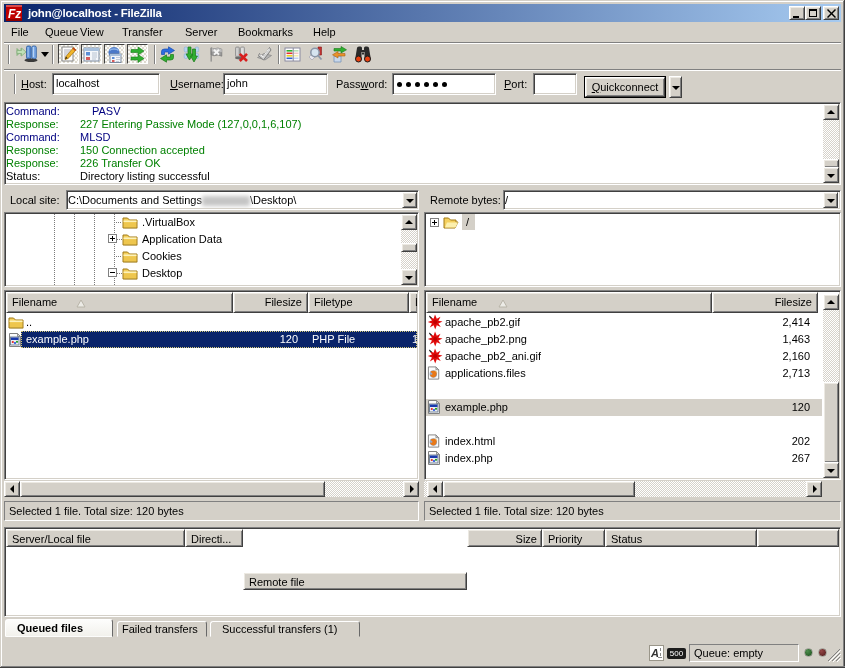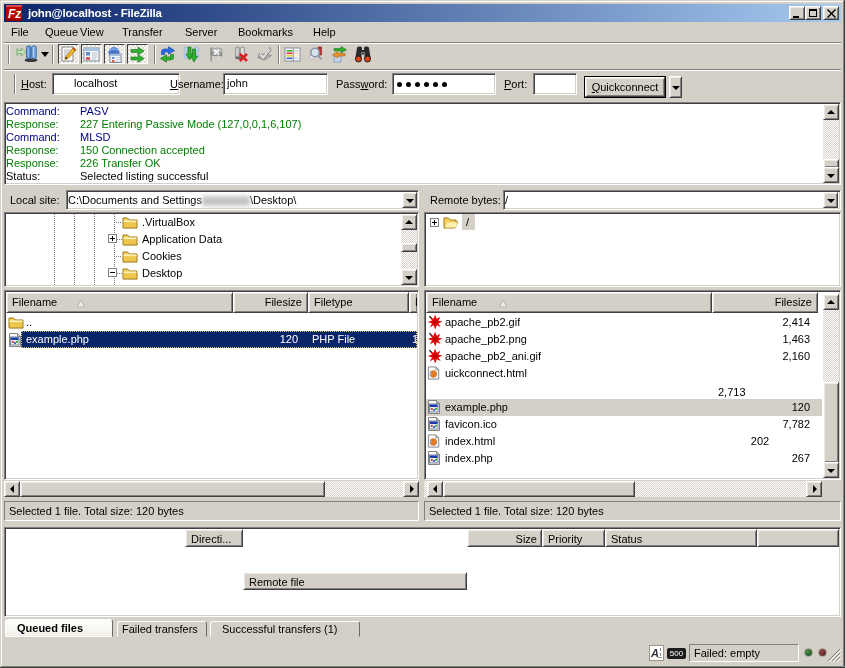--- a/index.html
+++ b/index.html
@@ -245,21 +245,21 @@
     <circle cx="13.5" cy="13" r="3" fill="#e84010"></circle>
     <circle cx="4.5" cy="13" r="3" fill="none" stroke="#1a1a1a" stroke-width="1"></circle>
     <circle cx="13.5" cy="13" r="3" fill="none" stroke="#1a1a1a" stroke-width="1"></circle>
     <rect x="8" y="6.5" width="2" height="2" fill="#2a2a2a"></rect>
   </svg>
 </div>
 
 <div class="abs" style="left:12px;top:70px;width:837px;height:28px;">
   <div class="abs vsep" style="left:2px;top:4px;height:20px;"></div>
   <div class="abs" style="left:9px;top:0;height:28px;line-height:28px;"><span class="u">H</span>ost:</div>
-  <div class="abs sunk2" style="left:40px;top:3px;width:128px;height:22px;line-height:18px;padding-left:21px;">localhost</div>
+  <div class="abs sunk2" style="left:40px;top:3px;width:108px;height:22px;line-height:18px;padding-left:3px;">localhost</div>
   <div class="abs" style="left:158px;top:0;height:28px;line-height:28px;"><span class="u">U</span>sername:</div>
   <div class="abs sunk2" style="left:211px;top:3px;width:105px;height:22px;line-height:18px;padding-left:3px;">john</div>
   <div class="abs" style="left:324px;top:0;height:28px;line-height:28px;">Pass<span class="u">w</span>ord:</div>
   <div class="abs sunk2" style="left:380px;top:3px;width:104px;height:22px;">
       <div style="margin:8px 0 0 4px;display:flex;gap:4px;">
         <i class="dot"></i>
         <i class="dot"></i>
         <i class="dot"></i>
         <i class="dot"></i>
         <i class="dot"></i>
@@ -271,26 +271,26 @@
   <div class="abs" style="left:572px;top:6px;width:82px;height:22px;background:#d4d0c8;border:1px solid #000;">
     <div class="abs" style="left:0;top:0;width:80px;height:20px;border:1px solid;border-color:#fff #404040 #404040 #fff;box-shadow:inset 1px 1px 0 #ece9e2, inset -1px -1px 0 #808080;text-align:center;line-height:19px;"><span class="u">Q</span>uickconnect</div>
   </div>
   <div class="abs raised" style="left:657px;top:6px;width:13px;height:22px;">
     <div class="abs arr arr-dn" style="left:2px;top:9px;"></div>
   </div>
 </div>
 
 <div class="abs sunk2" style="left:4px;top:102px;width:837px;height:83px;"></div>
 <div class="abs" style="left:6px;top:104px;width:817px;height:79px;background:#fff;overflow:hidden;">
-  <div class="logrow" style="left:0px;top:1px;color:#000080;">Command:<span class="abs" style="left:74px;">PASV</span></div>
+  <div class="logrow" style="left:0px;top:1px;color:#000080;">Command:<span class="abs" style="left:86px;">PASV</span></div>
   <div class="logrow" style="left:0px;top:14px;color:#008000;">Response:<span class="abs" style="left:74px;">227 Entering Passive Mode (127,0,0,1,6,107)</span></div>
   <div class="logrow" style="left:0px;top:27px;color:#000080;">Command:<span class="abs" style="left:74px;">MLSD</span></div>
   <div class="logrow" style="left:0px;top:40px;color:#008000;">Response:<span class="abs" style="left:74px;">150 Connection accepted</span></div>
   <div class="logrow" style="left:0px;top:53px;color:#008000;">Response:<span class="abs" style="left:74px;">226 Transfer OK</span></div>
-  <div class="logrow" style="left:0px;top:66px;color:#000;">Status:<span class="abs" style="left:74px;">Selected listing successful</span></div>
+  <div class="logrow" style="left:0px;top:66px;color:#000;">Status:<span class="abs" style="left:74px;">Directory listing successful</span></div>
 </div>
 
 <div class="abs" style="left:823px;top:104px;width:16px;height:79px;" id="sb-log">
   <div class="abs dither" style="left:0;top:0;width:16px;height:79px;"></div>
   <div class="abs sbtn" style="left:0;top:0;width:16px;height:16px;">
       <div class="abs arr arr-up" style="left:3px;top:5px;"></div>
     </div>
   <div class="abs sbtn" style="left:0;top:55px;width:16px;height:9px;"></div>
   <div class="abs sbtn" style="left:0;top:63px;width:16px;height:16px;">
       <div class="abs arr arr-dn" style="left:3px;top:6px;"></div>
@@ -422,43 +422,36 @@
     <svg class="abs" style="left:1px;top:0" width="16" height="16" viewBox="0 0 16 16">
         <use href="#apacheicon"></use>
       </svg>
     <span class="cell" style="left:19px;">apache_pb2_ani.gif</span>
     <span class="cell" style="left:284px;width:100px;text-align:right;">2,160</span>
   </div>
   <div class="row" style="left:0;top:73px;width:396px;">
     <svg class="abs" style="left:1px;top:0" width="15" height="16" viewBox="0 0 16 16">
         <use href="#htmlicon"></use>
       </svg>
-    <span class="cell" style="left:19px;">uickconnect.html</span>
-    <span class="cell" style="left:292px;width:100px;text-align:left;margin-top:19px;">2,713</span>
+    <span class="cell" style="left:19px;">applications.files</span>
+    <span class="cell" style="left:284px;width:100px;text-align:right;">2,713</span>
   </div>
   <div class="row" style="left:0;top:107px;width:396px;background:#d4d0c8;">
     <svg class="abs" style="left:1px;top:0" width="15" height="15" viewBox="0 0 15 15">
         <use href="#phpicon"></use>
       </svg>
     <span class="cell" style="left:19px;">example.php</span>
     <span class="cell" style="left:284px;width:100px;text-align:right;">120</span>
   </div>
-  <div class="row" style="left:0;top:124px;width:396px;">
-    <svg class="abs" style="left:1px;top:0" width="15" height="15" viewBox="0 0 15 15">
-        <use href="#phpicon"></use>
-      </svg>
-    <span class="cell" style="left:19px;">favicon.ico</span>
-    <span class="cell" style="left:284px;width:100px;text-align:right;">7,782</span>
-  </div>
   <div class="row" style="left:0;top:141px;width:396px;">
     <svg class="abs" style="left:1px;top:0" width="15" height="16" viewBox="0 0 16 16">
         <use href="#htmlicon"></use>
       </svg>
     <span class="cell" style="left:19px;">index.html</span>
-    <span class="cell" style="left:284px;width:100px;text-align:center;">202</span>
+    <span class="cell" style="left:284px;width:100px;text-align:right;">202</span>
   </div>
   <div class="row" style="left:0;top:158px;width:396px;">
     <svg class="abs" style="left:1px;top:0" width="15" height="15" viewBox="0 0 15 15">
         <use href="#phpicon"></use>
       </svg>
     <span class="cell" style="left:19px;">index.php</span>
     <span class="cell" style="left:284px;width:100px;text-align:right;">267</span>
   </div>
   <div class="abs" style="left:397px;top:0;width:16px;height:186px;">
     <div class="abs dither" style="left:0;top:2px;width:16px;height:184px;"></div>
@@ -491,40 +484,41 @@
   <div class="abs sbtn" style="left:382px;top:0;width:16px;height:16px;">
       <div class="abs arr arr-rt" style="left:6px;top:3px;"></div>
     </div>
 </div>
 
 <div class="abs sunk1" style="left:4px;top:501px;width:415px;height:20px;line-height:18px;padding-left:4px;">Selected 1 file. Total size: 120 bytes</div>
 <div class="abs sunk1" style="left:424px;top:501px;width:417px;height:20px;line-height:18px;padding-left:4px;">Selected 1 file. Total size: 120 bytes</div>
 
 <div class="abs sunk2" style="left:4px;top:527px;width:837px;height:90px;"></div>
 <div class="abs" style="left:6px;top:529px;width:833px;height:86px;background:#fff;overflow:hidden;" id="queue">
+  <div class="hdrseg abs" style="left:0;top:0;width:179px;height:18px;">Server/Local file</div>
   <div class="hdrseg abs" style="left:179px;top:0;width:58px;height:18px;">Directi...</div>
   <div class="hdrseg abs" style="left:237px;top:0;width:224px;height:18px;margin-top:43px;">Remote file</div>
   <div class="hdrseg abs" style="left:461px;top:0;width:75px;height:18px;text-align:right;padding-right:4px;">Size</div>
   <div class="hdrseg abs" style="left:536px;top:0;width:63px;height:18px;">Priority</div>
   <div class="hdrseg abs" style="left:599px;top:0;width:152px;height:18px;">Status</div>
   <div class="hdrseg abs" style="left:751px;top:0;width:82px;height:18px;"></div>
 </div>
 
 <div class="abs" style="left:5px;top:619px;width:108px;height:18px;background:linear-gradient(#fdfdfc,#f2f1ec);border:1px solid;border-color:#fff #696969 transparent #fff;border-radius:3px 3px 0 0;font-weight:bold;padding-left:11px;line-height:17px;z-index:3;">Queued files</div>
 <div class="abs" style="left:117px;top:621px;width:90px;height:16px;background:#d4d0c8;border:1px solid;border-color:#fff #696969 transparent #fff;border-radius:3px 3px 0 0;padding-left:4px;line-height:15px;">Failed transfers</div>
 <div class="abs" style="left:210px;top:621px;width:150px;height:16px;background:#d4d0c8;border:1px solid;border-color:#fff #696969 transparent #fff;border-radius:3px 3px 0 0;padding-left:11px;line-height:15px;">Successful transfers (1)</div>
 
 <div class="abs" style="left:649px;top:645px;width:15px;height:16px;background:#fff;border:1px solid #9a968a;" id="sbA">
     <span style="position:absolute;left:1px;top:1px;font-size:11px;font-weight:bold;font-style:italic;color:#333;">A</span>
     <span style="position:absolute;left:10px;top:2px;width:1px;height:3px;background:#888;"></span>
     <span style="position:absolute;left:10px;top:7px;width:1px;height:3px;background:#888;"></span>
     <span style="position:absolute;left:8px;top:11px;width:4px;height:1px;background:#888;"></span>
   </div>
 <div class="abs" style="left:667px;top:648px;width:19px;height:11px;background:#1c1c1c;border-radius:2px;color:#fff;font-size:8px;line-height:11px;text-align:center;">500</div>
-<div class="abs sunk1" style="left:689px;top:644px;width:110px;height:18px;line-height:16px;padding-left:4px;">Failed: empty</div>
+<div class="abs sunk1" style="left:689px;top:644px;width:110px;height:18px;line-height:16px;padding-left:4px;">Queue: empty</div>
 <div class="abs" style="left:804px;top:648px;width:9px;height:9px;border-radius:50%;background:radial-gradient(circle at 35% 30%,#4e8e4e,#1a4e1a);border:1px solid #a0a098;"></div>
 <div class="abs" style="left:818px;top:648px;width:9px;height:9px;border-radius:50%;background:radial-gradient(circle at 35% 30%,#944444,#4e1a1a);border:1px solid #a0a098;"></div>
 <svg class="abs" style="left:827px;top:648px;" width="14" height="14" viewBox="0 0 14 14">
   <path d="M13 1 L1 13" stroke="#808080" stroke-width="1"></path>
   <path d="M14 2 L2 14" stroke="#fff" stroke-width="1"></path>
   <path d="M13 5 L5 13" stroke="#808080" stroke-width="1"></path>
   <path d="M14 6 L6 14" stroke="#fff" stroke-width="1"></path>
   <path d="M13 9 L9 13" stroke="#808080" stroke-width="1"></path>
   <path d="M14 10 L10 14" stroke="#fff" stroke-width="1"></path>
 </svg>

